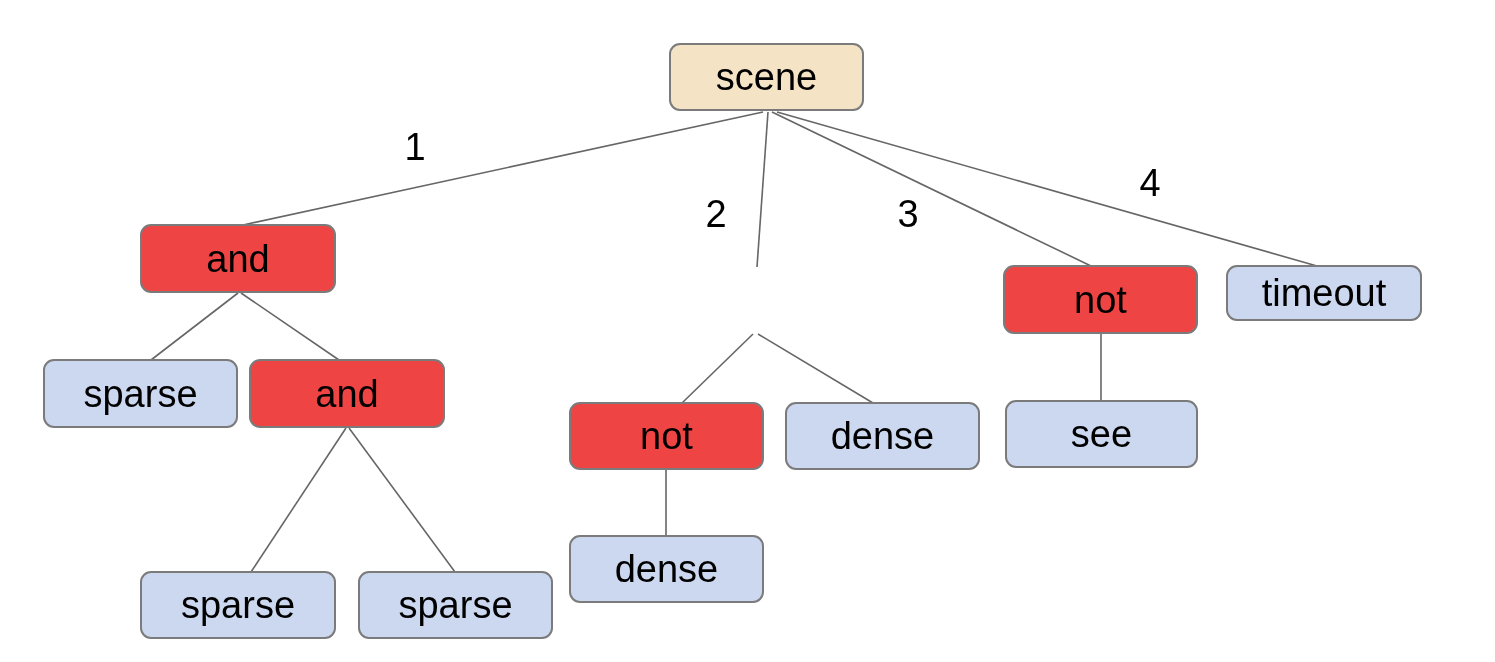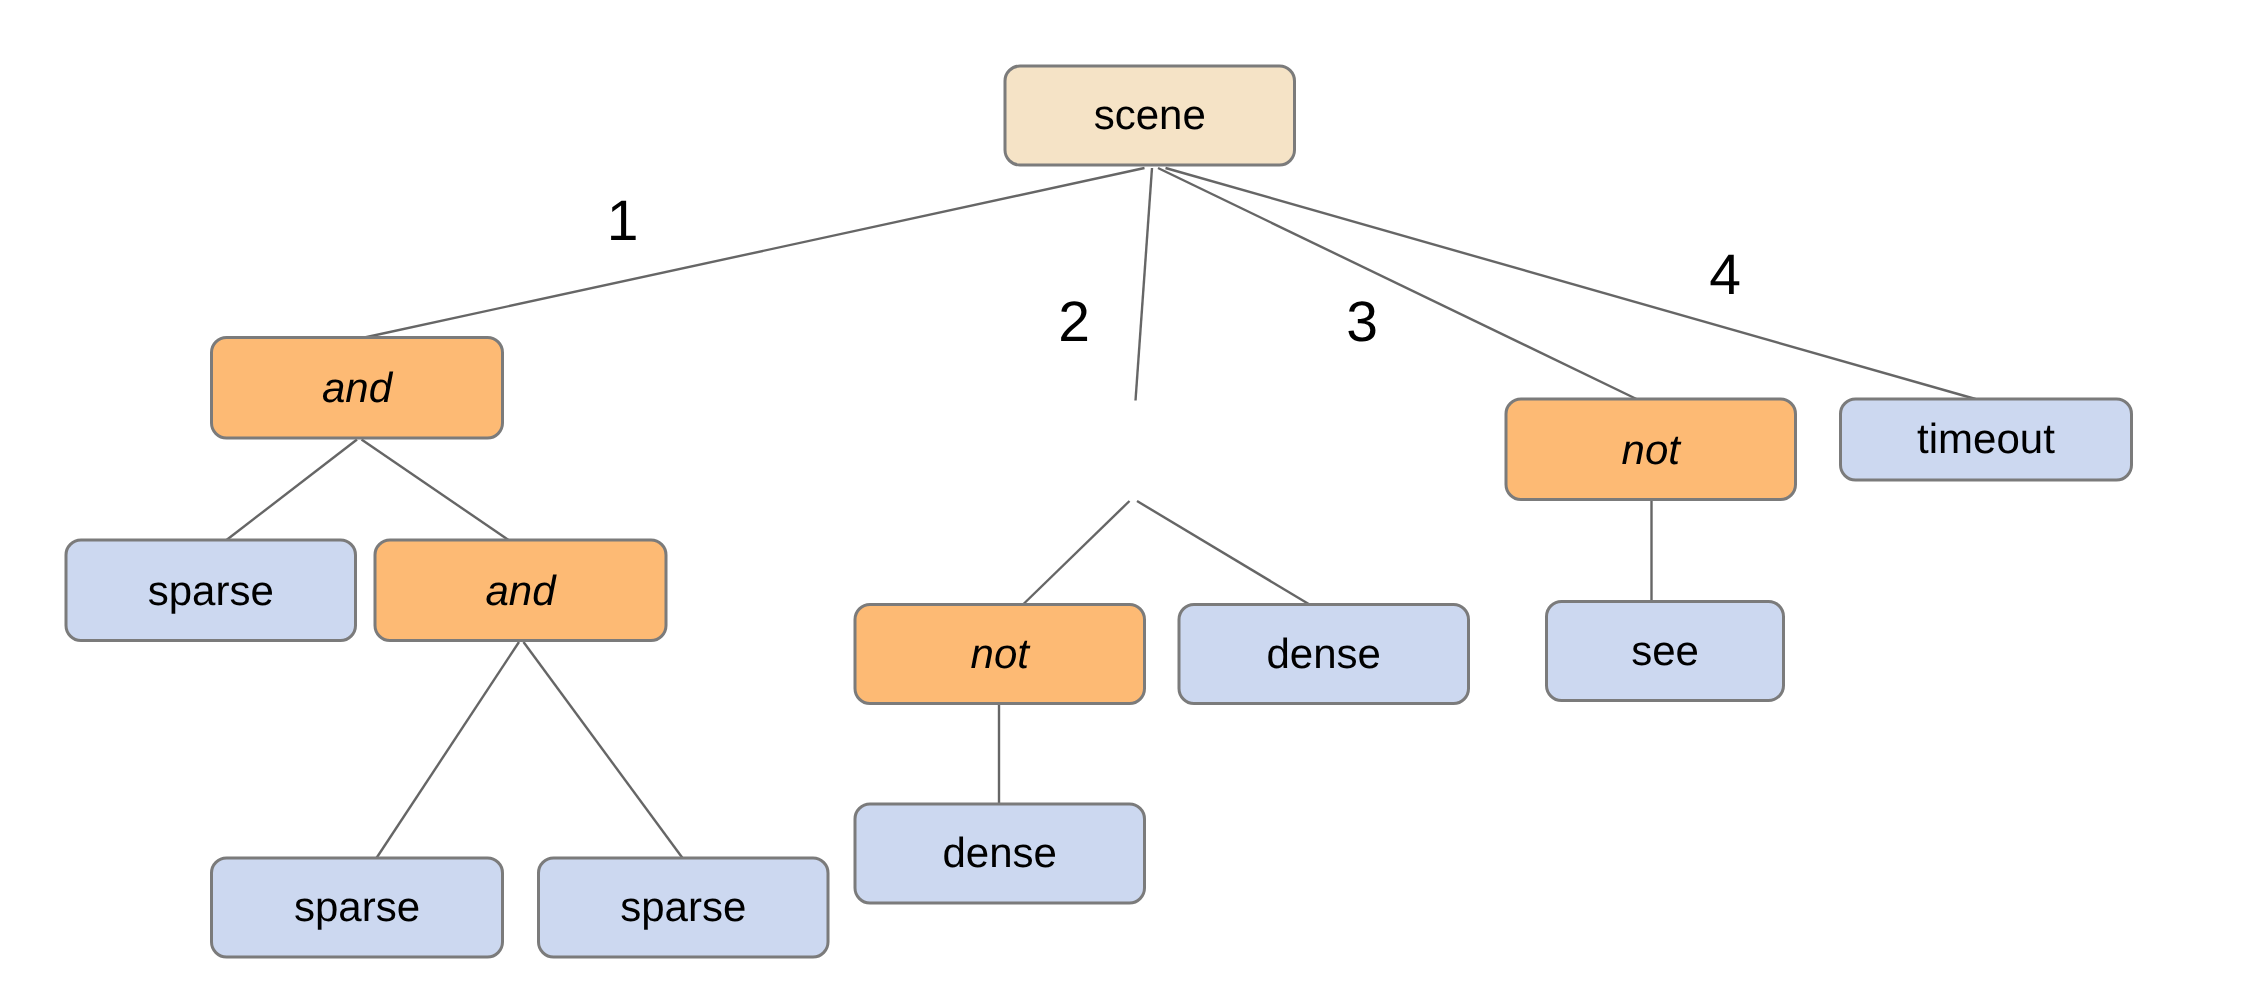--- a/index.html
+++ b/index.html
@@ -33,27 +33,27 @@
     text-anchor: middle;
   }
   .node {
     position: absolute;
     display: flex;
     align-items: center;
     justify-content: center;
     box-sizing: border-box;
     border: 2px solid #7b7b7b;
     border-radius: 11px;
-    font-size: 28px;
+    font-size: 38px;
     color: #000000;
     line-height: 1;
     white-space: nowrap;
   }
   .node.root     { background: #f5e3c6; }
-  .node.operator { background: #fdba74; font-style: italic; }
+  .node.operator { background: #ef4444; }
   .node.leaf     { background: #ccd8f0; }
 </style>
 </head>
 <body>
 
 <div class="canvas">
 
   <svg class="edges-layer" width="1495" height="662" viewBox="0 0 1495 662" xmlns="http://www.w3.org/2000/svg">
     <line x1="763" y1="112" x2="243" y2="225"></line>
     <line x1="768" y1="112" x2="757" y2="267"></line>
@@ -84,21 +84,21 @@
   <div class="node leaf" style="left:1226px; top:265px; width:196px; height:56px;">timeout</div>
 
   <div class="node leaf" style="left:43px; top:359px; width:195px; height:69px;">sparse</div>
 
   <div class="node operator" style="left:249px; top:359px; width:196px; height:69px;">and</div>
 
   <div class="node operator" style="left:569px; top:402px; width:195px; height:68px;">not</div>
 
   <div class="node leaf" style="left:785px; top:402px; width:195px; height:68px;">dense</div>
 
-  <div class="node leaf" style="left:1030px; top:400px; width:160px; height:68px;">see</div>
+  <div class="node leaf" style="left:1005px; top:400px; width:193px; height:68px;">see</div>
 
   <div class="node leaf" style="left:140px; top:571px; width:196px; height:68px;">sparse</div>
 
   <div class="node leaf" style="left:358px; top:571px; width:195px; height:68px;">sparse</div>
 
   <div class="node leaf" style="left:569px; top:535px; width:195px; height:68px;">dense</div>
 
 </div>
 
 </body></html>

